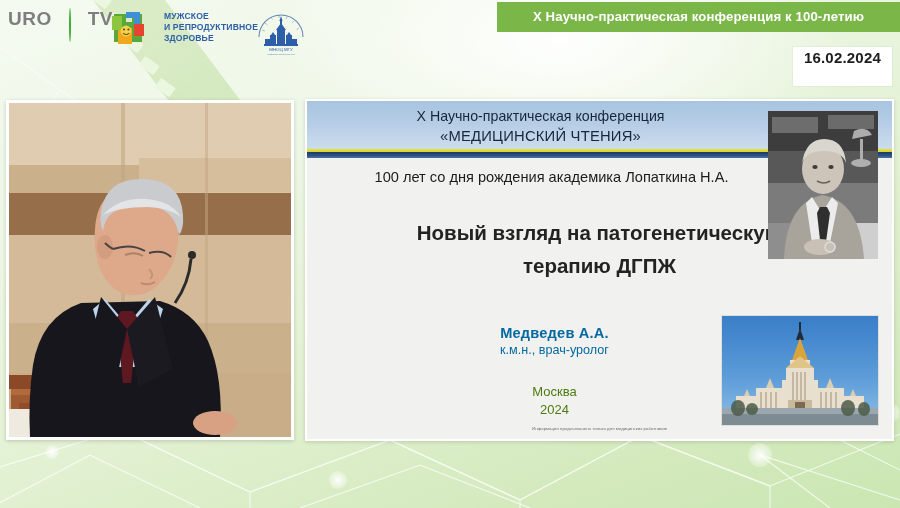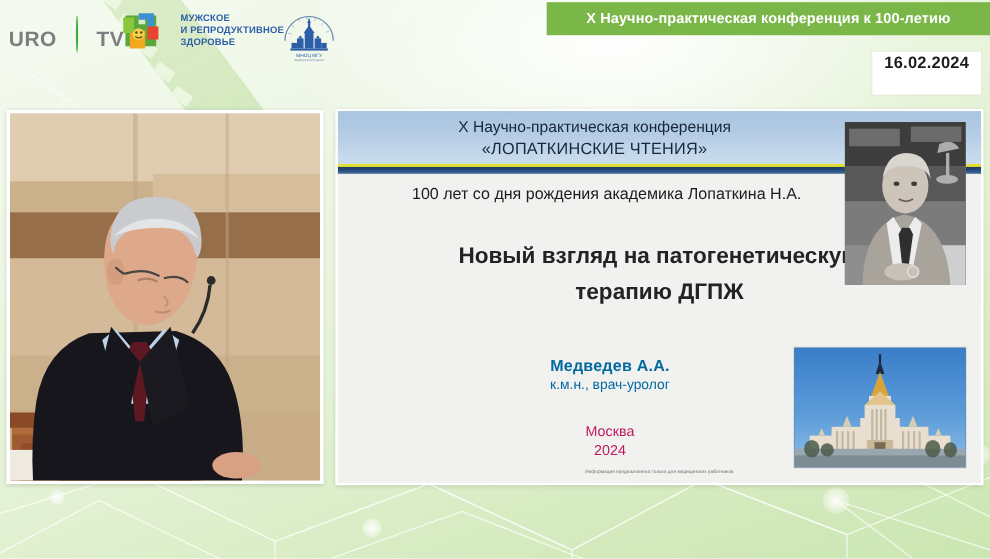--- a/index.html
+++ b/index.html
@@ -20,21 +20,21 @@
   
   .bg-svg { position:absolute; inset:0; width:900px; height:508px; }
 
   
   .logo-bar {
     position:absolute; left:0; top:0; width:500px; height:95px;
   }
   .urotv {
     position:absolute; left:8px; top:8px;
     width:105px; height:40px;
-    display:flex; align-items:flex-end;gap:16px;
+    display:flex; align-items:flex-start;gap:16px;
   }
   .urotv .uro, .urotv .tv {
     font-size:19px; font-weight:bold; color:#7e7e80; letter-spacing:.5px;
   }
   .urotv .circle {
     width:34px; height:34px; border-radius:50%;
     background:#3faa35; margin:0 1px; position:relative; overflow:hidden;
   }
   .urotv .circle::before {
     content:""; position:absolute; left:7px; top:6px;
@@ -118,21 +118,21 @@
     text-align:center; font-size:20.5px; font-weight:bold; color:#232323;
     line-height:1.62;
   }
   .author-block {
     position:absolute; left:60px; right:150px; top:224px; text-align:center;
   }
   .author-name { font-size:14.6px; font-weight:bold; color:#0369a1; letter-spacing:.2px; }
   .author-role { font-size:12.6px; color:#0369a1; margin-top:2px; }
   .city-block {
     position:absolute; left:60px; right:150px; top:282px; text-align:center;
-    font-size:13px; color:#be185d; line-height:1.38;
+    font-size:13px; color:#4d7c0f; line-height:1.38;
   }
   .fineprint {
     position:absolute; left:0; right:0; bottom:8px; text-align:center;
     font-size:4.3px; color:#6d6d6d; letter-spacing:.05px;
   }
 
   .lopatkin-photo {
     position:absolute; right:14px; top:10px; width:110px; height:148px;
     overflow:hidden; background:#777;
   }
@@ -317,21 +317,21 @@
         <circle cx="183" cy="152" r="4" fill="#2b2b2b"></circle>
       </g>
     </svg>
   </div>
 
   <div class="slide">
 
     <div class="slide-headband"></div>
     <div class="headband-text">
       <div class="h1">X Научно-практическая конференция</div>
-      <div class="h2">«ЛОПАТКИНСКИЕ ЧТЕНИЯ»</div>
+      <div class="h2">«МЕДИЦИНСКИЙ ЧТЕНИЯ»</div>
     </div>
 
     <div class="subline">100 лет со дня рождения академика Лопаткина Н.А.</div>
 
     <div class="main-title">
       <div>Новый взгляд на патогенетическую</div>
       <div>терапию ДГПЖ</div>
     </div>
 
     <div class="author-block">

